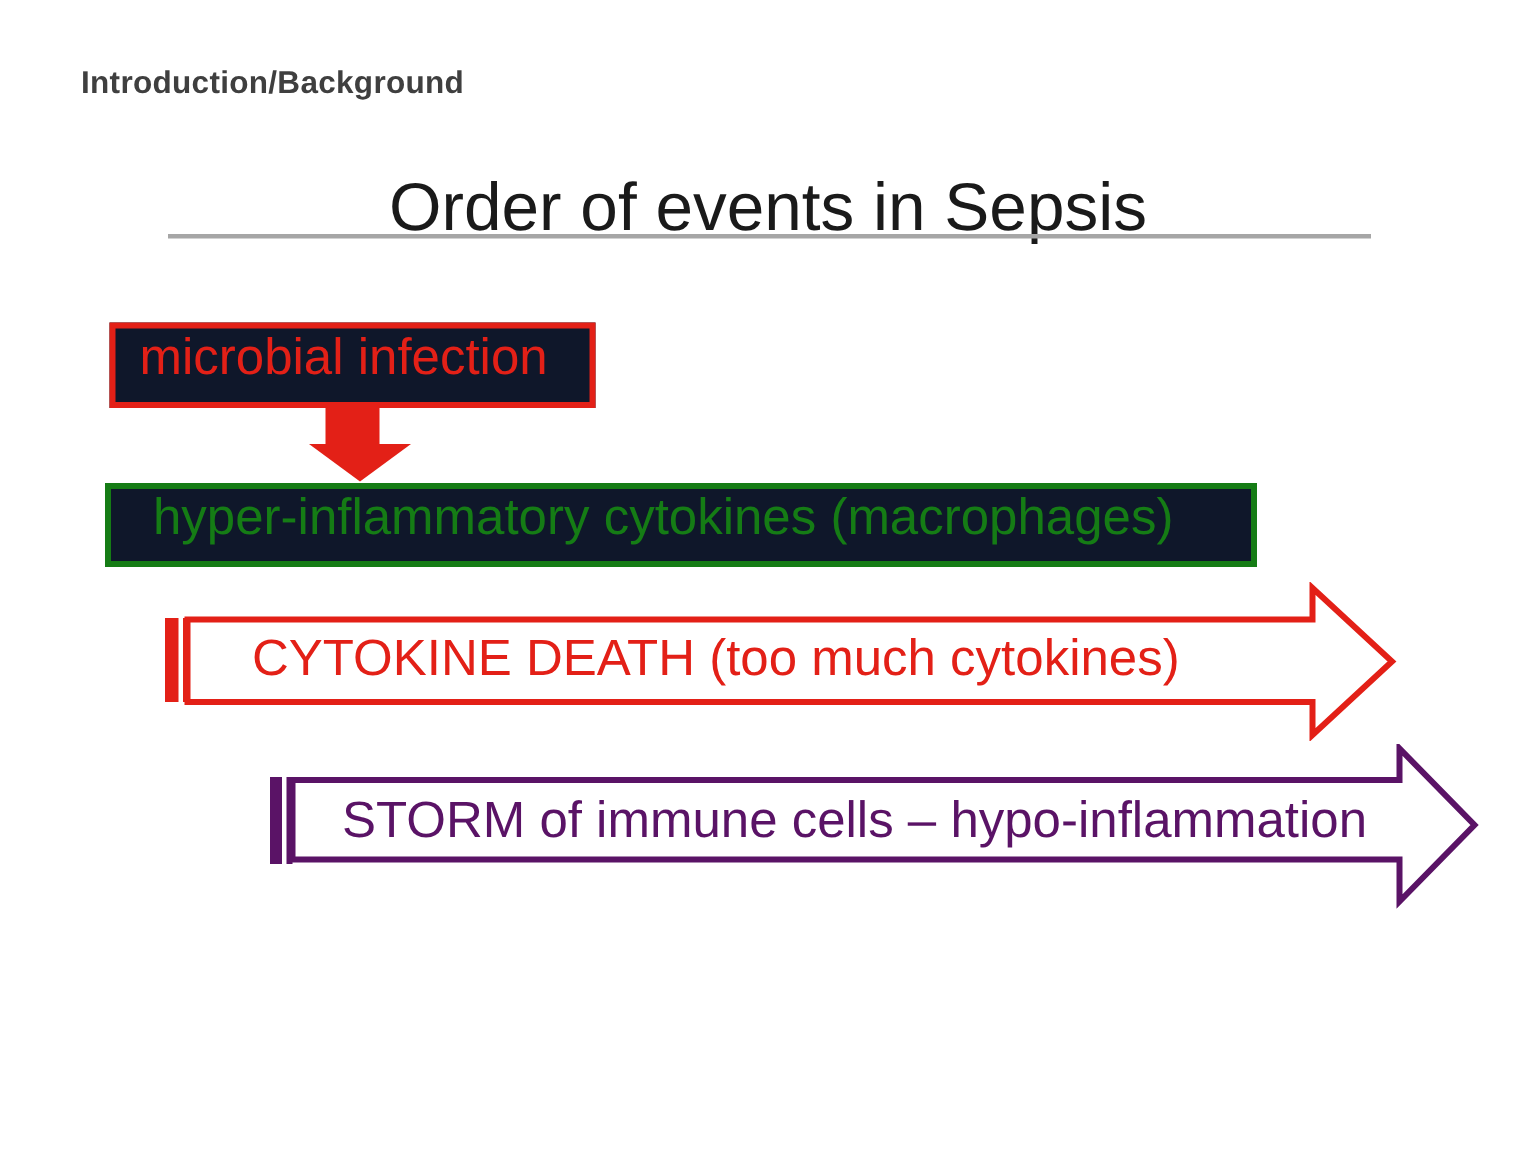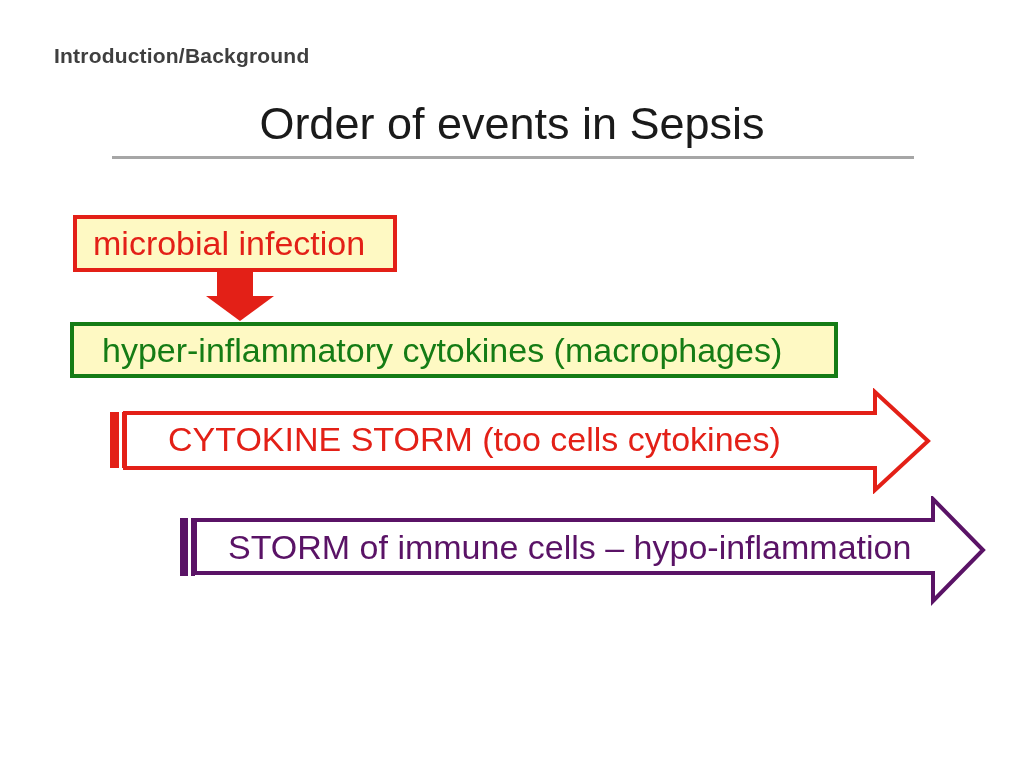--- a/index.html
+++ b/index.html
@@ -16,40 +16,40 @@
     left: 54px;
     top: 44px;
     font-size: 21px;
     font-weight: bold;
     color: var(--header_text);
     letter-spacing: 0.2px;
   }
   .title {
     position: absolute;
     left: 0;
-    top: 98px;
+    top: 112px;
     width: 1024px;
     text-align: center;
     font-size: 45px;
     color: var(--title_text);
   }
   .title-underline {
     position: absolute;
     left: 112px;
     top: 156px;
     width: 802px;
     height: 3px;
     background: var(--underline);
   }
   .flow-box {
     position: absolute;
     box-sizing: border-box;
     display: flex;
-    align-items: center;
-    background: #fef9c3;
+    align-items: flex-start;
+    background: #0f172a;
     font-size: 34px;
   }
   .box-red {
     left: 73px;
     top: 215px;
     width: 324px;
     height: 57px;
     border: 4px solid var(--red);
     color: var(--red);
     padding-left: 16px;
@@ -105,21 +105,21 @@
 
   <div class="flow-box box-green">
     <span>hyper-inflammatory cytokines (macrophages)</span>
   </div>
 
   <svg class="block-arrow-svg arrow-red-svg" width="830" height="106" viewBox="0 0 830 106">
     <polygon points="21,25 771,25 771,4 824,53 771,102 771,80 21,80" style="fill:#ffffff;stroke:var(--red);stroke-width:4;stroke-linejoin:miter"></polygon>
     <rect x="6" y="24" width="9" height="56" style="fill:var(--red)"></rect>
     <rect x="18" y="24" width="4" height="56" style="fill:var(--red)"></rect>
   </svg>
-  <div class="arrow-label label-red">CYTOKINE STORM (too cells cytokines)</div>
+  <div class="arrow-label label-red">CYTOKINE DEATH (too much cytokines)</div>
 
   <svg class="block-arrow-svg arrow-purple-svg" width="818" height="110" viewBox="0 0 818 110">
     <polygon points="19,24 757,24 757,3 807,54 757,105 757,77 19,77" style="fill:#ffffff;stroke:var(--purple);stroke-width:4;stroke-linejoin:miter"></polygon>
     <rect x="4" y="22" width="8" height="58" style="fill:var(--purple)"></rect>
     <rect x="15" y="22" width="4" height="58" style="fill:var(--purple)"></rect>
   </svg>
   <div class="arrow-label label-purple">STORM of immune cells – hypo-inflammation</div>
 
 </div>
 

